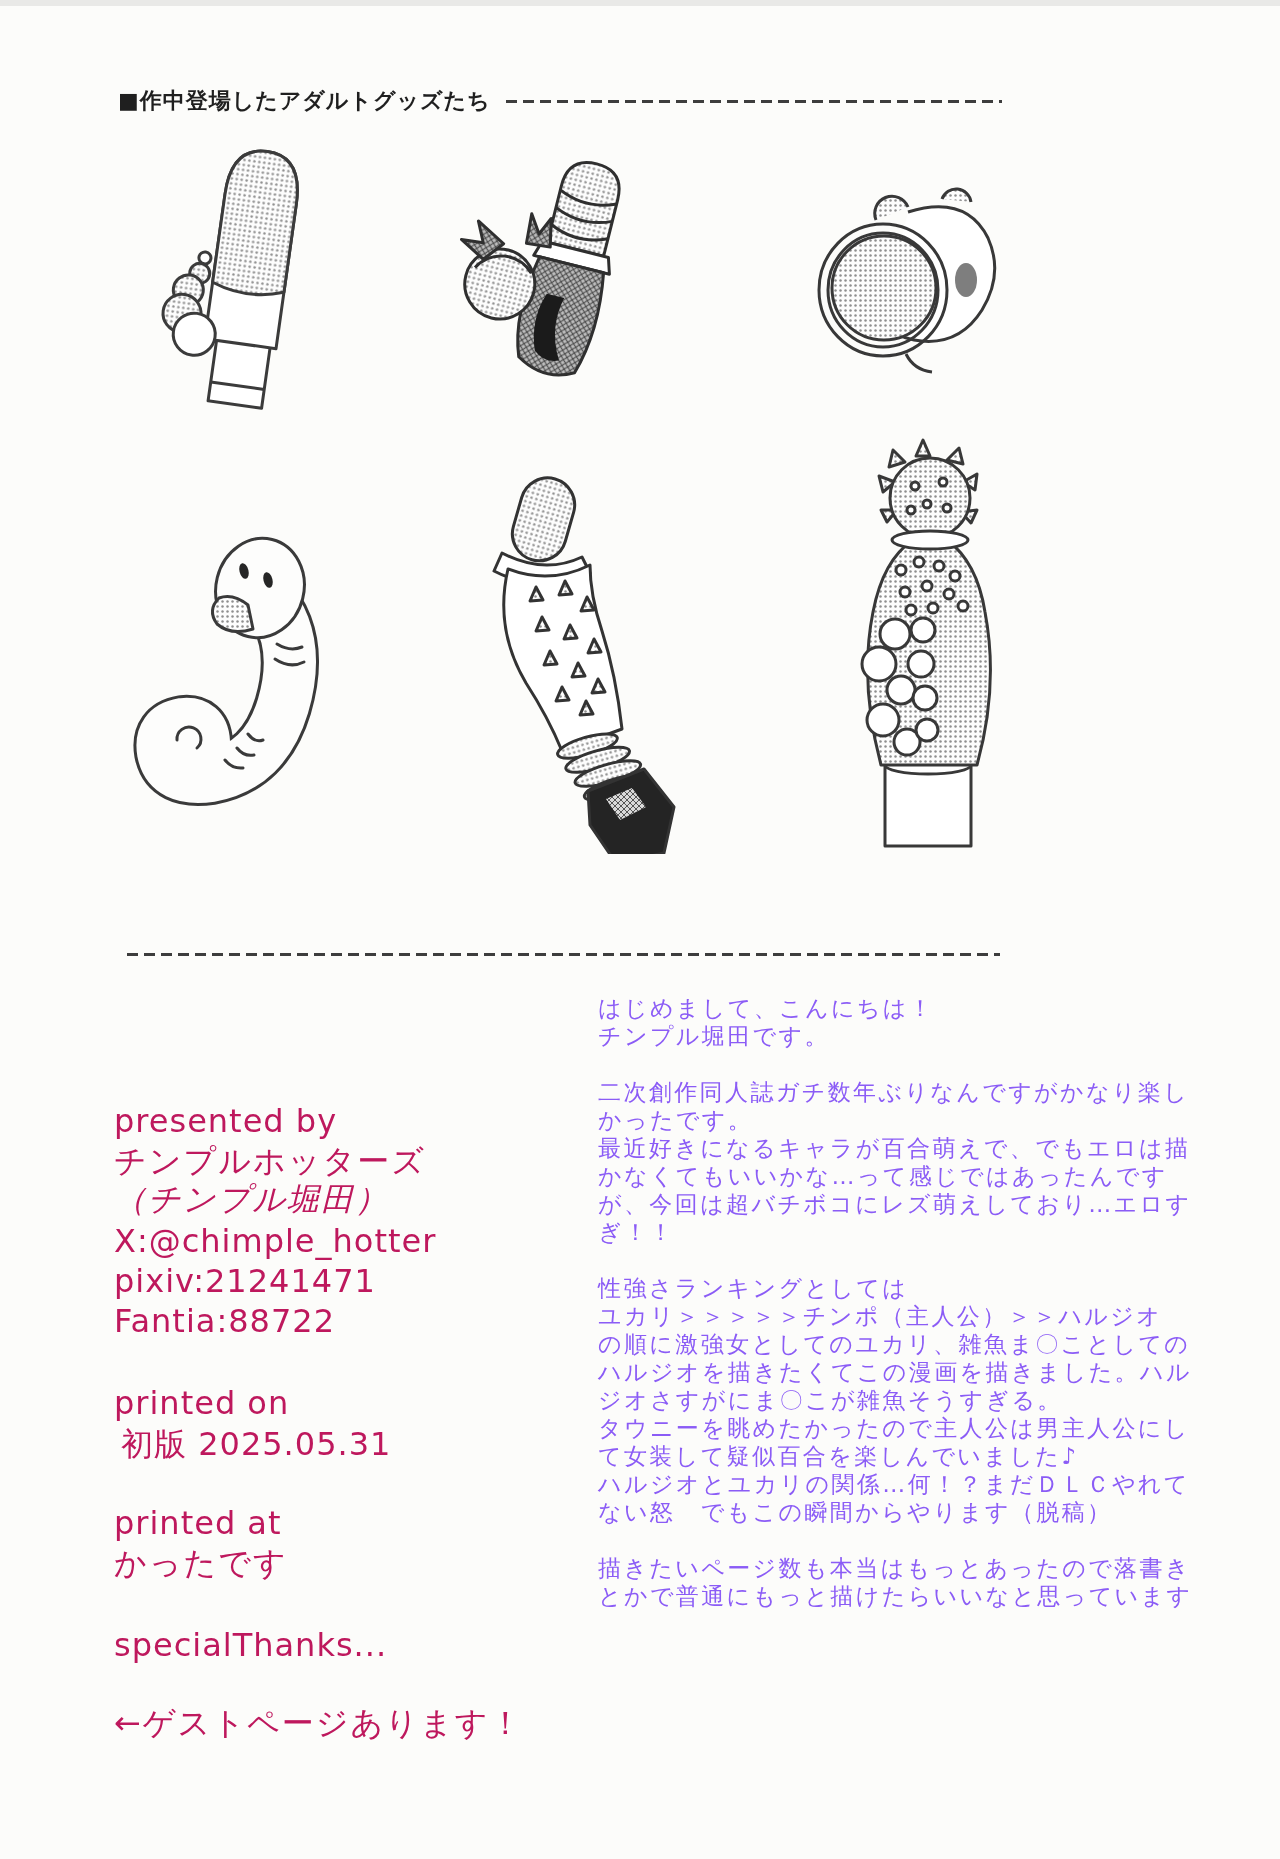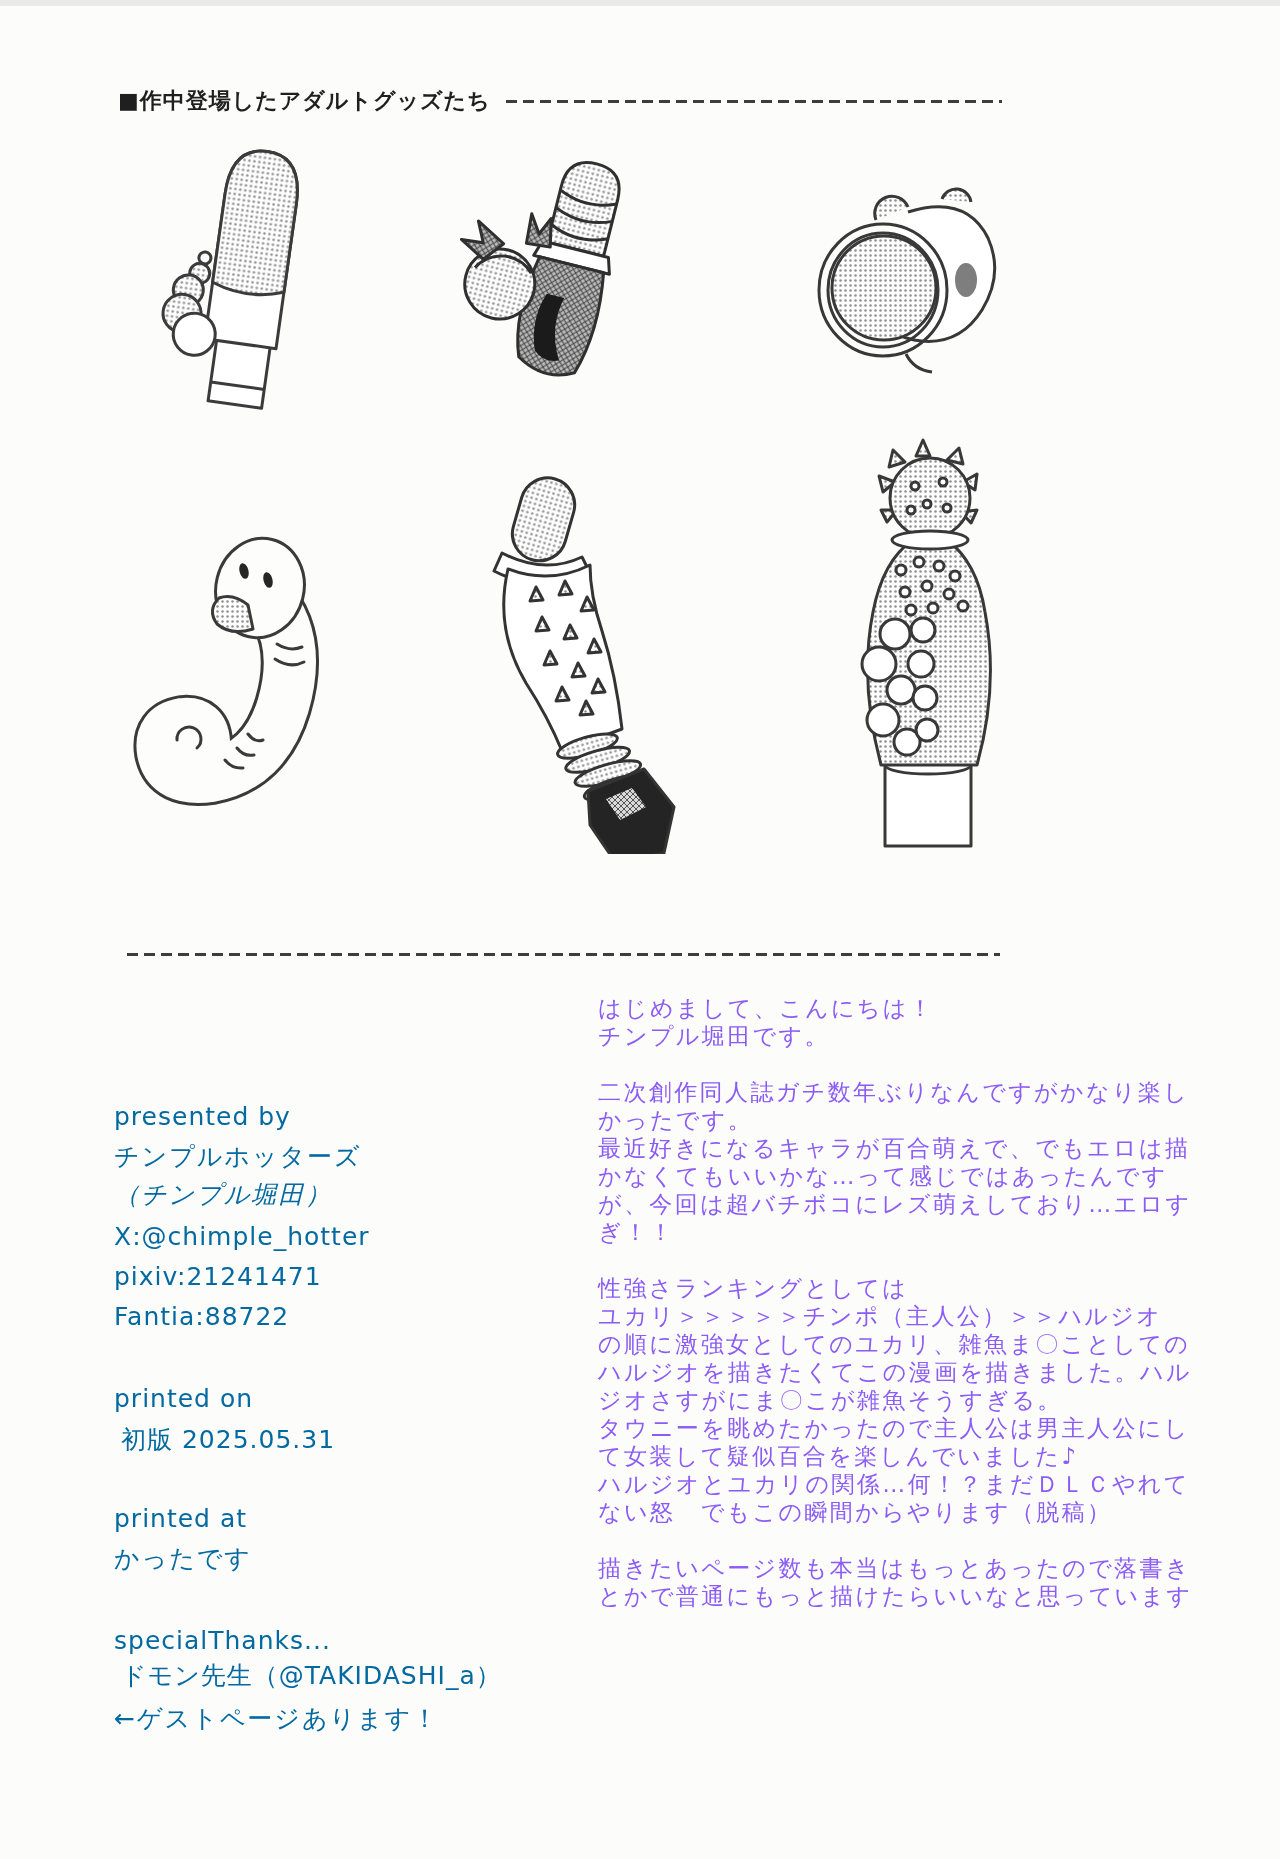--- a/index.html
+++ b/index.html
@@ -26,21 +26,21 @@
   .illo{position:absolute;}
   .illo svg{width:100%;height:100%;display:block;}
   #illo-1{left:105px;top:128px;width:285px;height:295px;}
   #illo-2{left:438px;top:142px;width:255px;height:270px;}
   #illo-3{left:788px;top:172px;width:230px;height:210px;}
   #illo-4{left:105px;top:498px;width:240px;height:320px;}
   #illo-5{left:438px;top:443px;width:250px;height:405px;}
   #illo-6{left:793px;top:418px;width:240px;height:440px;}
   .cred{
     position:absolute;left:114px;
-    font-size:25px;letter-spacing:1px;color:#0369a1;white-space:nowrap;
+    font-size:32px;letter-spacing:1px;color:#be185d;white-space:nowrap;
   }
   .cred.indent{left:121px;}
   #cred-presented{top:1096px;}
   #cred-circle{top:1134px;letter-spacing:2px;}
   #cred-author{top:1172px;letter-spacing:2px;font-style:italic;}
   #cred-x{top:1216px;}
   #cred-pixiv{top:1256px;}
   #cred-fantia{top:1296px;}
   #cred-printedon{top:1378px;}
   #cred-printdate{top:1417px;}
@@ -252,21 +252,20 @@
   <div class="cred" id="cred-circle">チンプルホッターズ</div>
   <div class="cred" id="cred-author">（チンプル堀田）</div>
   <div class="cred" id="cred-x">X:@chimple_hotter</div>
   <div class="cred" id="cred-pixiv">pixiv:21241471</div>
   <div class="cred" id="cred-fantia">Fantia:88722</div>
   <div class="cred" id="cred-printedon">printed on</div>
   <div class="cred indent" id="cred-printdate">初版 2025.05.31</div>
   <div class="cred" id="cred-printedat">printed at</div>
   <div class="cred" id="cred-printer">かったです</div>
   <div class="cred" id="cred-thanks">specialThanks...</div>
-  <div class="cred indent" id="cred-thanksname">ドモン先生（@TAKIDASHI_a）</div>
   <div class="cred" id="cred-thanksnote">←ゲストページあります！</div>
 
   <div class="afterword">はじめまして、こんにちは！
 チンプル堀田です。
 
 二次創作同人誌ガチ数年ぶりなんですがかなり楽し
 かったです。
 最近好きになるキャラが百合萌えで、でもエロは描
 かなくてもいいかな…って感じではあったんです
 が、今回は超バチボコにレズ萌えしており…エロす

